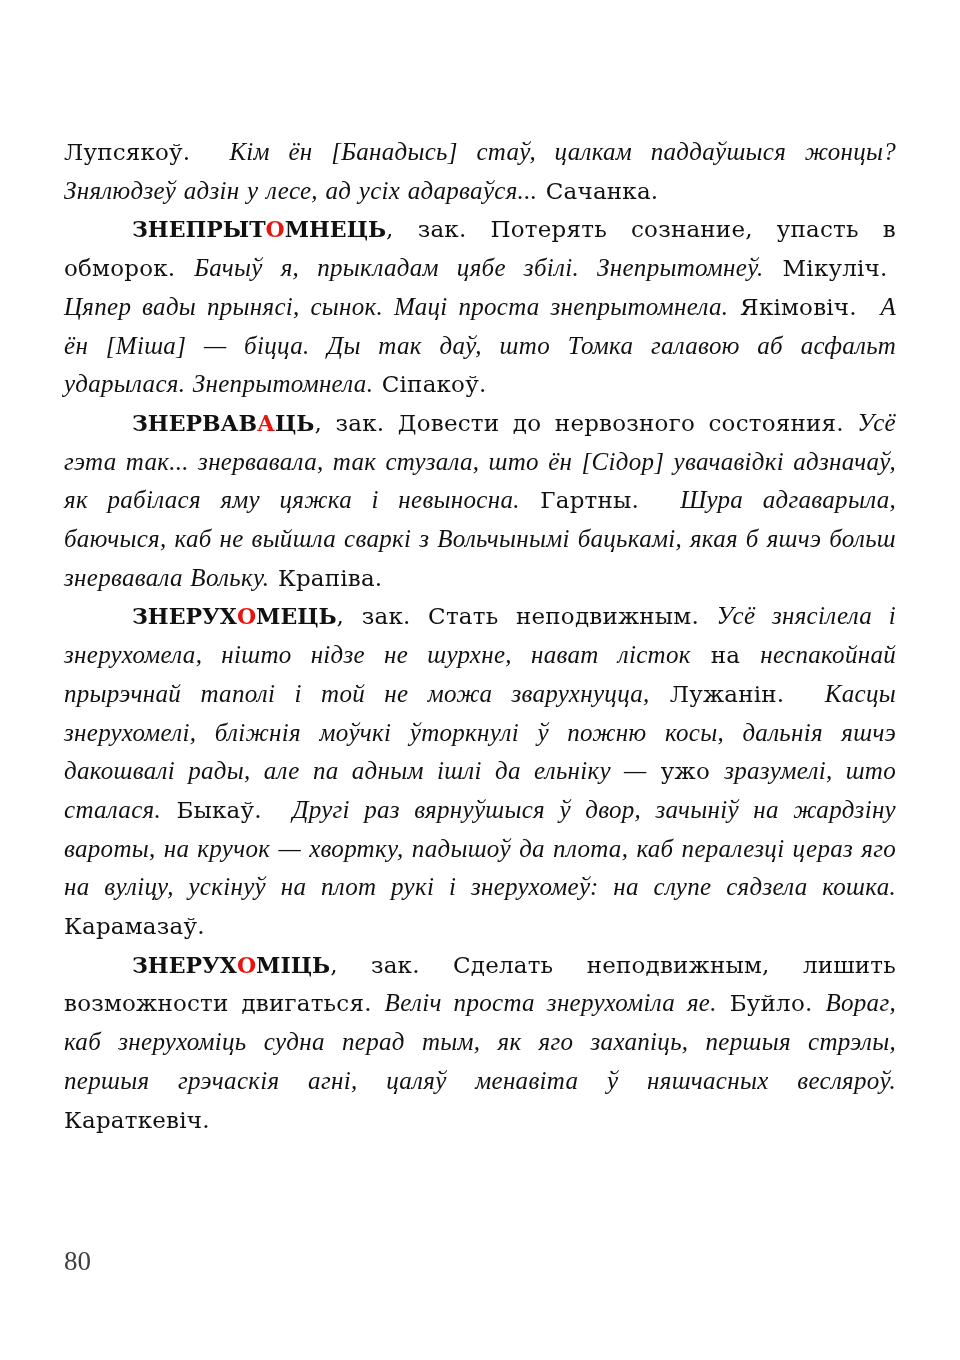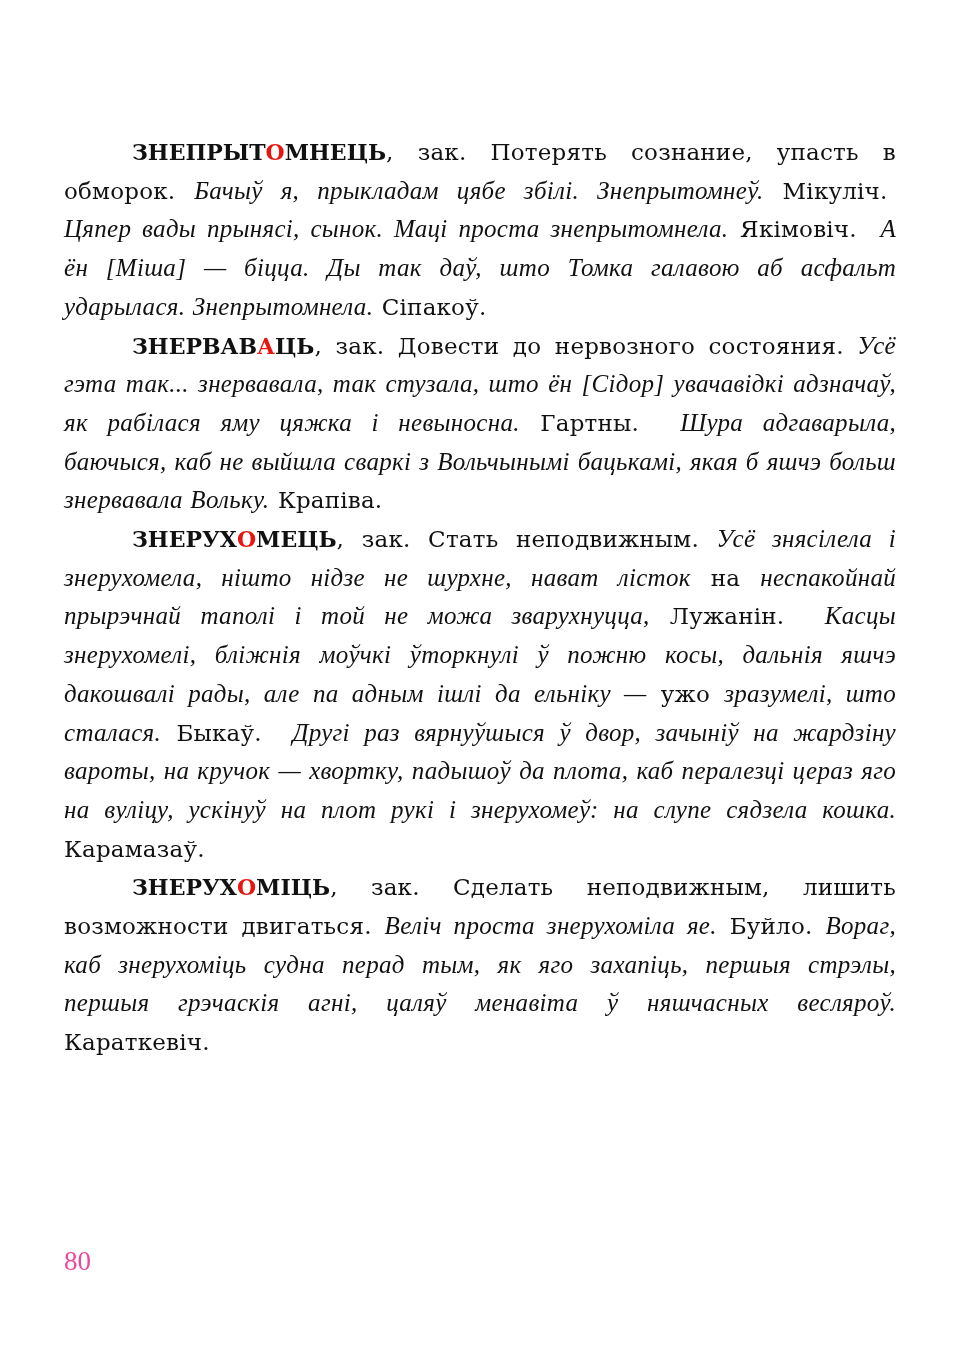--- a/index.html
+++ b/index.html
@@ -39,28 +39,29 @@
       letter-spacing: 0;
       margin-left: 36px;
     }
     .stress { color: #e8140f; }
     .page-number {
       position: absolute;
       left: 64px;
       top: 1246px;
       font-family: "Liberation Serif", serif;
       font-size: 27px;
-      color: #ec4899;
+      color: #404040;
     }
   </style>
 </head>
 <body>
 
 <div class="page">
 
+  <p class="para cont"><span>Лупсякоў.</span>&nbsp; <span class="it">Кім ён [Банадысь] стаў, цалкам паддаўшыся жонцы? Знялюдзеў адзін у лесе, ад усіх адарваўся...</span> <span>Сачанка.</span></p>
 
   <p class="para entry"><span class="hw"><span>ЗНЕПРЫТ</span><span class="stress">О</span><span>МНЕЦЬ</span></span><span>, зак.</span> <span>Потерять сознание, упасть в обморок.</span> <span class="it">Бачыў я, прыкладам цябе збілі. Знепрытомнеў.</span> <span>Мікуліч.</span>&nbsp; <span class="it">Цяпер вады прынясі, сынок. Маці проста знепрытомнела.</span> <span>Якімовіч.</span>&nbsp; <span class="it">А ён [Міша] — біцца. Ды так даў, што Томка галавою аб асфальт ударылася. Знепрытомнела.</span> <span>Сіпакоў.</span></p>
 
   <p class="para entry"><span class="hw"><span>ЗНЕРВАВ</span><span class="stress">А</span><span>ЦЬ</span></span><span>, зак.</span> <span>Довести до нервозного состояния.</span> <span class="it">Усё гэта так... знервавала, так стузала, што ён [Сідор] увачавідкі адзначаў, як рабілася яму цяжка і невыносна.</span> <span>Гартны.</span>&nbsp; <span class="it">Шура адгаварыла, баючыся, каб не выйшла сваркі з Вольчынымі бацькамі, якая б яшчэ больш знервавала Вольку.</span> <span>Крапіва.</span></p>
 
   <p class="para entry"><span class="hw"><span>ЗНЕРУХ</span><span class="stress">О</span><span>МЕЦЬ</span></span><span>, зак.</span> <span>Стать неподвижным.</span> <span class="it">Усё знясілела і знерухомела, нішто нідзе не шурхне, нават лісток</span> <span>на</span> <span class="it">неспакойнай прырэчнай таполі і той не можа зварухнуцца,</span> <span>Лужанін.</span>&nbsp; <span class="it">Касцы знерухомелі, бліжнія моўчкі ўторкнулі ў пожню косы, дальнія яшчэ дакошвалі рады, але па адным ішлі да ельніку —</span> <span>ужо</span> <span class="it">зразумелі, што сталася.</span> <span>Быкаў.</span>&nbsp; <span class="it">Другі раз вярнуўшыся ў двор, зачыніў на жардзіну вароты, на кручок — хвортку, падышоў да плота, каб пералезці цераз яго на вуліцу, ускінуў на плот рукі і знерухомеў: на слупе сядзела кошка.</span> <span>Карамазаў.</span></p>
 
   <p class="para entry"><span class="hw"><span>ЗНЕРУХ</span><span class="stress">О</span><span>МІЦЬ</span></span><span>, зак.</span> <span>Сделать неподвижным, лишить возможности двигаться.</span> <span class="it">Веліч проста знерухоміла яе.</span> <span>Буйло.</span> <span class="it">Вораг, каб знерухоміць судна перад тым, як яго захапіць, першыя стрэлы, першыя грэчаскія агні, цаляў менавіта ў няшчасных весляроў.</span> <span>Караткевіч.</span></p>
 
 </div>

